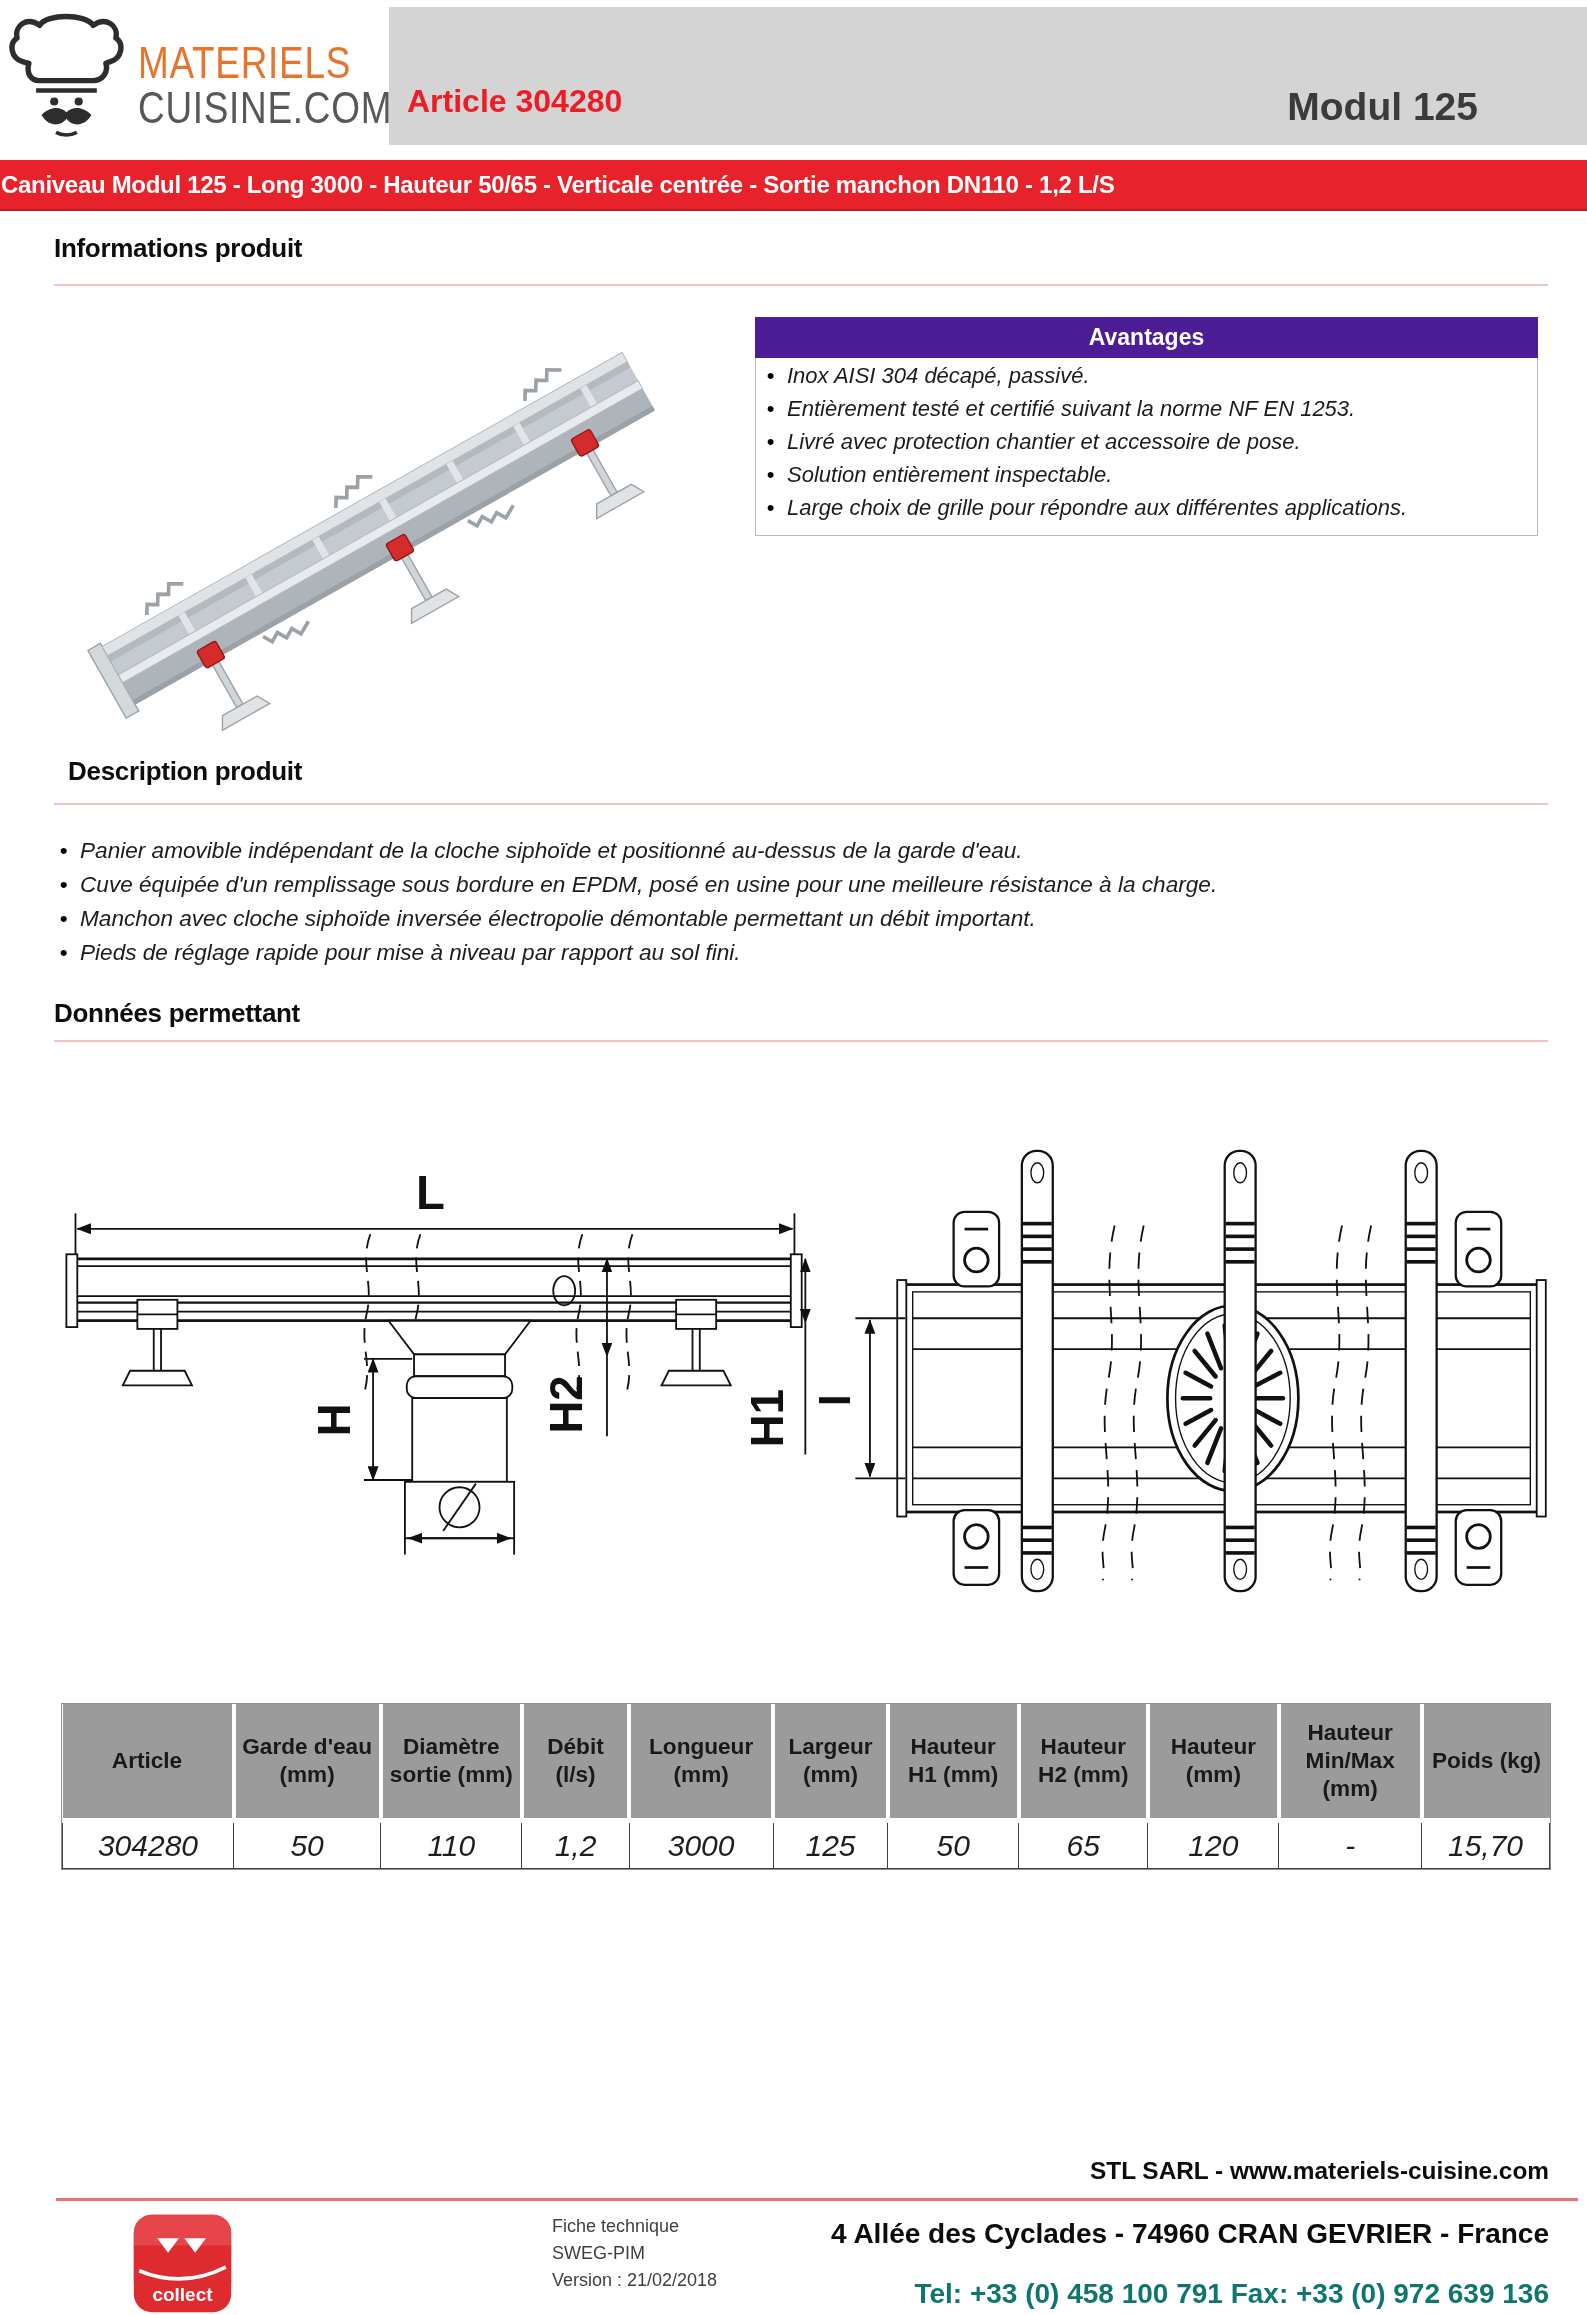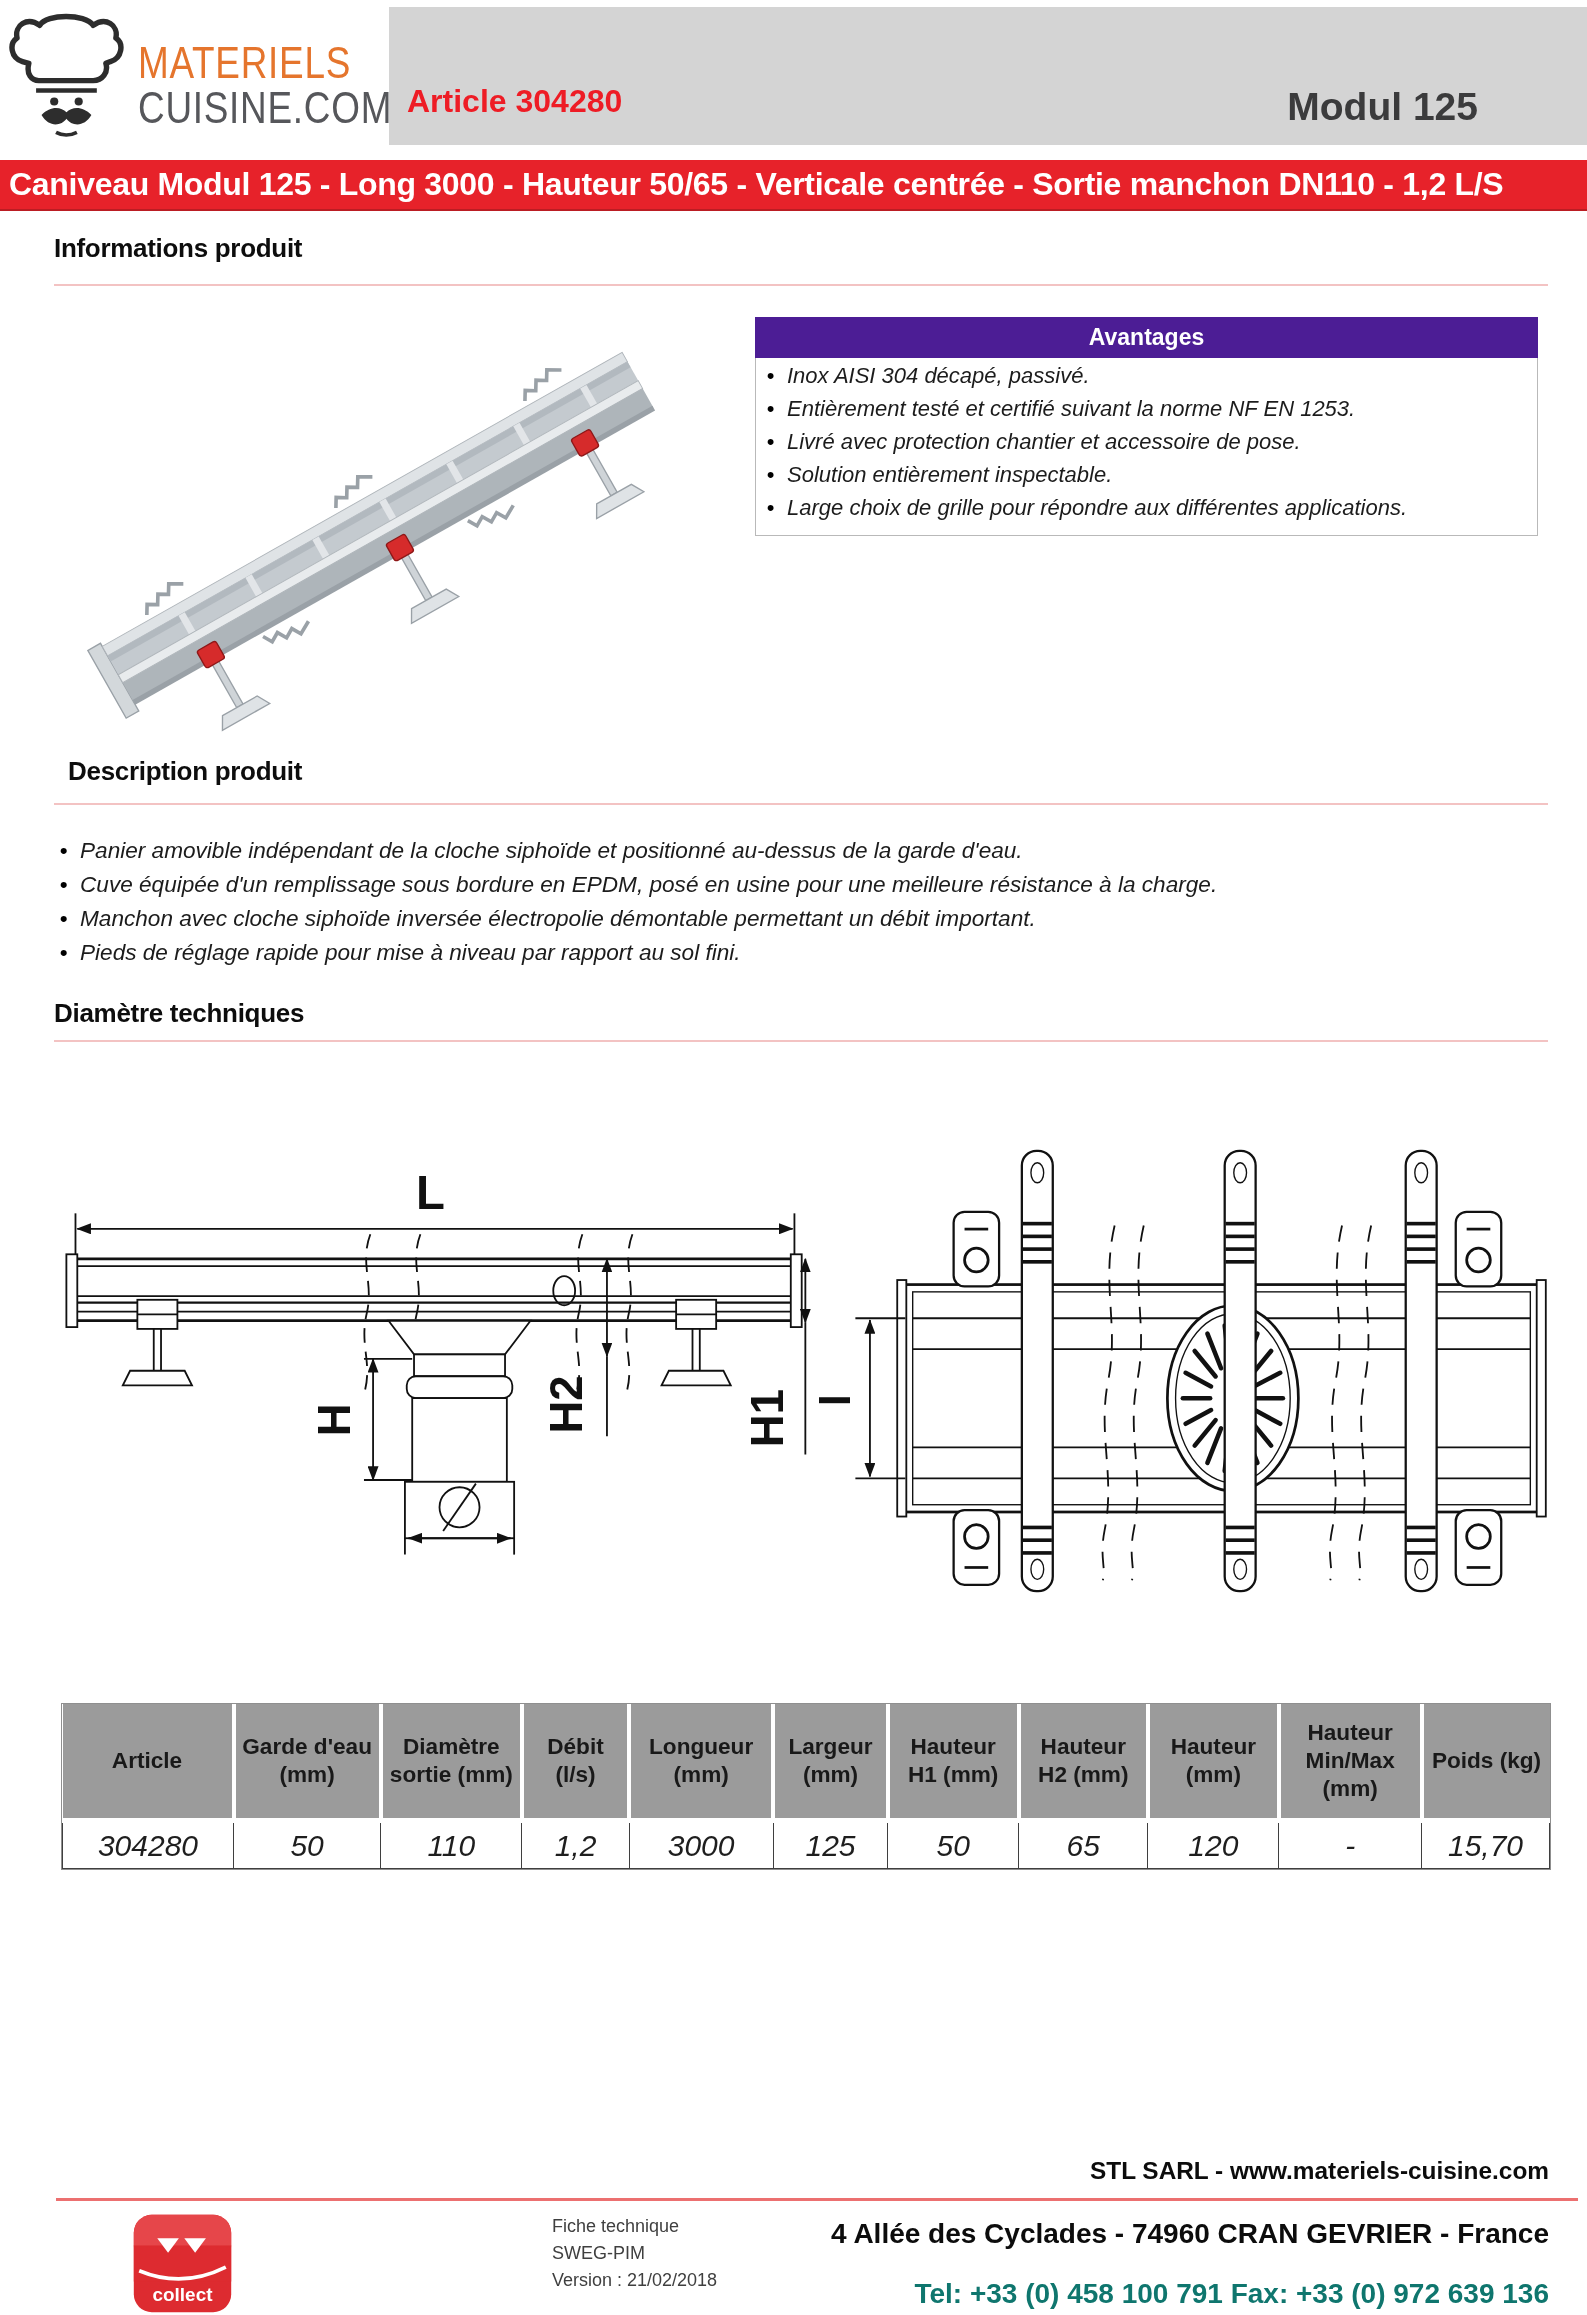--- a/index.html
+++ b/index.html
@@ -12,21 +12,21 @@
          font-weight:500;letter-spacing:0.9px;line-height:45px;font-size:45px;white-space:nowrap;}
   .brand .l1{color:#e5752d;}
   .brand .l2{color:#56575b;}
   .gray-box{position:absolute;left:389px;top:7.2px;width:1199px;height:138px;background:#d4d4d4;}
   .article-number{position:absolute;left:407px;top:83px;font-size:32px;font-weight:bold;color:#ee1c25;}
   .model-name{position:absolute;right:110px;top:85px;font-size:39px;font-weight:bold;color:#3b3b3c;}
 
   .banner{position:absolute;left:0;top:160px;width:1588px;height:49px;background:#e7222a;
           border-bottom:2.7px solid #bb1d23;}
   .banner span{display:block;padding-left:1px;line-height:49px;color:#fff;font-weight:bold;
-               font-size:32px;letter-spacing:-0.3px;white-space:nowrap;margin-left:8px;}
+               font-size:24px;letter-spacing:-0.3px;white-space:nowrap;}
 
   
   .sec-title{position:absolute;font-size:26px;font-weight:bold;color:#0d0d0d;letter-spacing:-0.3px;}
   .divider{position:absolute;height:1.8px;background:#f3c3c3;}
 
   
   .adv{position:absolute;left:755px;top:317px;width:783px;}
   .adv-head{height:41px;background:#4c1d95;color:#fff;font-size:23px;font-weight:bold;
             text-align:center;line-height:41px;}
   .adv-body{border:0.9px solid #b9b9b9;border-top:none;padding:1px 11px 11px 9px;}
@@ -153,21 +153,21 @@
 
   <div class="sec-title" style="left:68px;top:756px;">Description produit</div>
   <div class="divider" style="left:54px;top:803px;width:1494px;"></div>
   <ul class="bullets desc-list">
     <li>Panier amovible indépendant de la cloche siphoïde et positionné au-dessus de la garde d'eau.</li>
     <li>Cuve équipée d'un remplissage sous bordure en EPDM, posé en usine pour une meilleure résistance à la charge.</li>
     <li>Manchon avec cloche siphoïde inversée électropolie démontable permettant un débit important.</li>
     <li>Pieds de réglage rapide pour mise à niveau par rapport au sol fini.</li>
   </ul>
 
-  <div class="sec-title" style="left:54px;top:998px;">Diamètre techniques</div>
+  <div class="sec-title" style="left:54px;top:998px;">Données permettant</div>
   <div class="divider" style="left:54px;top:1040px;width:1494px;"></div>
 
   <svg class="fig" style="left:50px;top:1126px;" width="769" height="475" viewBox="0 0 845 520">
     <defs>
       <marker id="arwA" markerWidth="16" markerHeight="12" refX="15" refY="6" orient="auto-start-reverse" markerUnits="userSpaceOnUse">
         <path d="M0 0 L16 6 L0 12 Z" fill="#111"></path>
       </marker>
     </defs>
     <g stroke="#111" fill="none" stroke-width="2">
 

